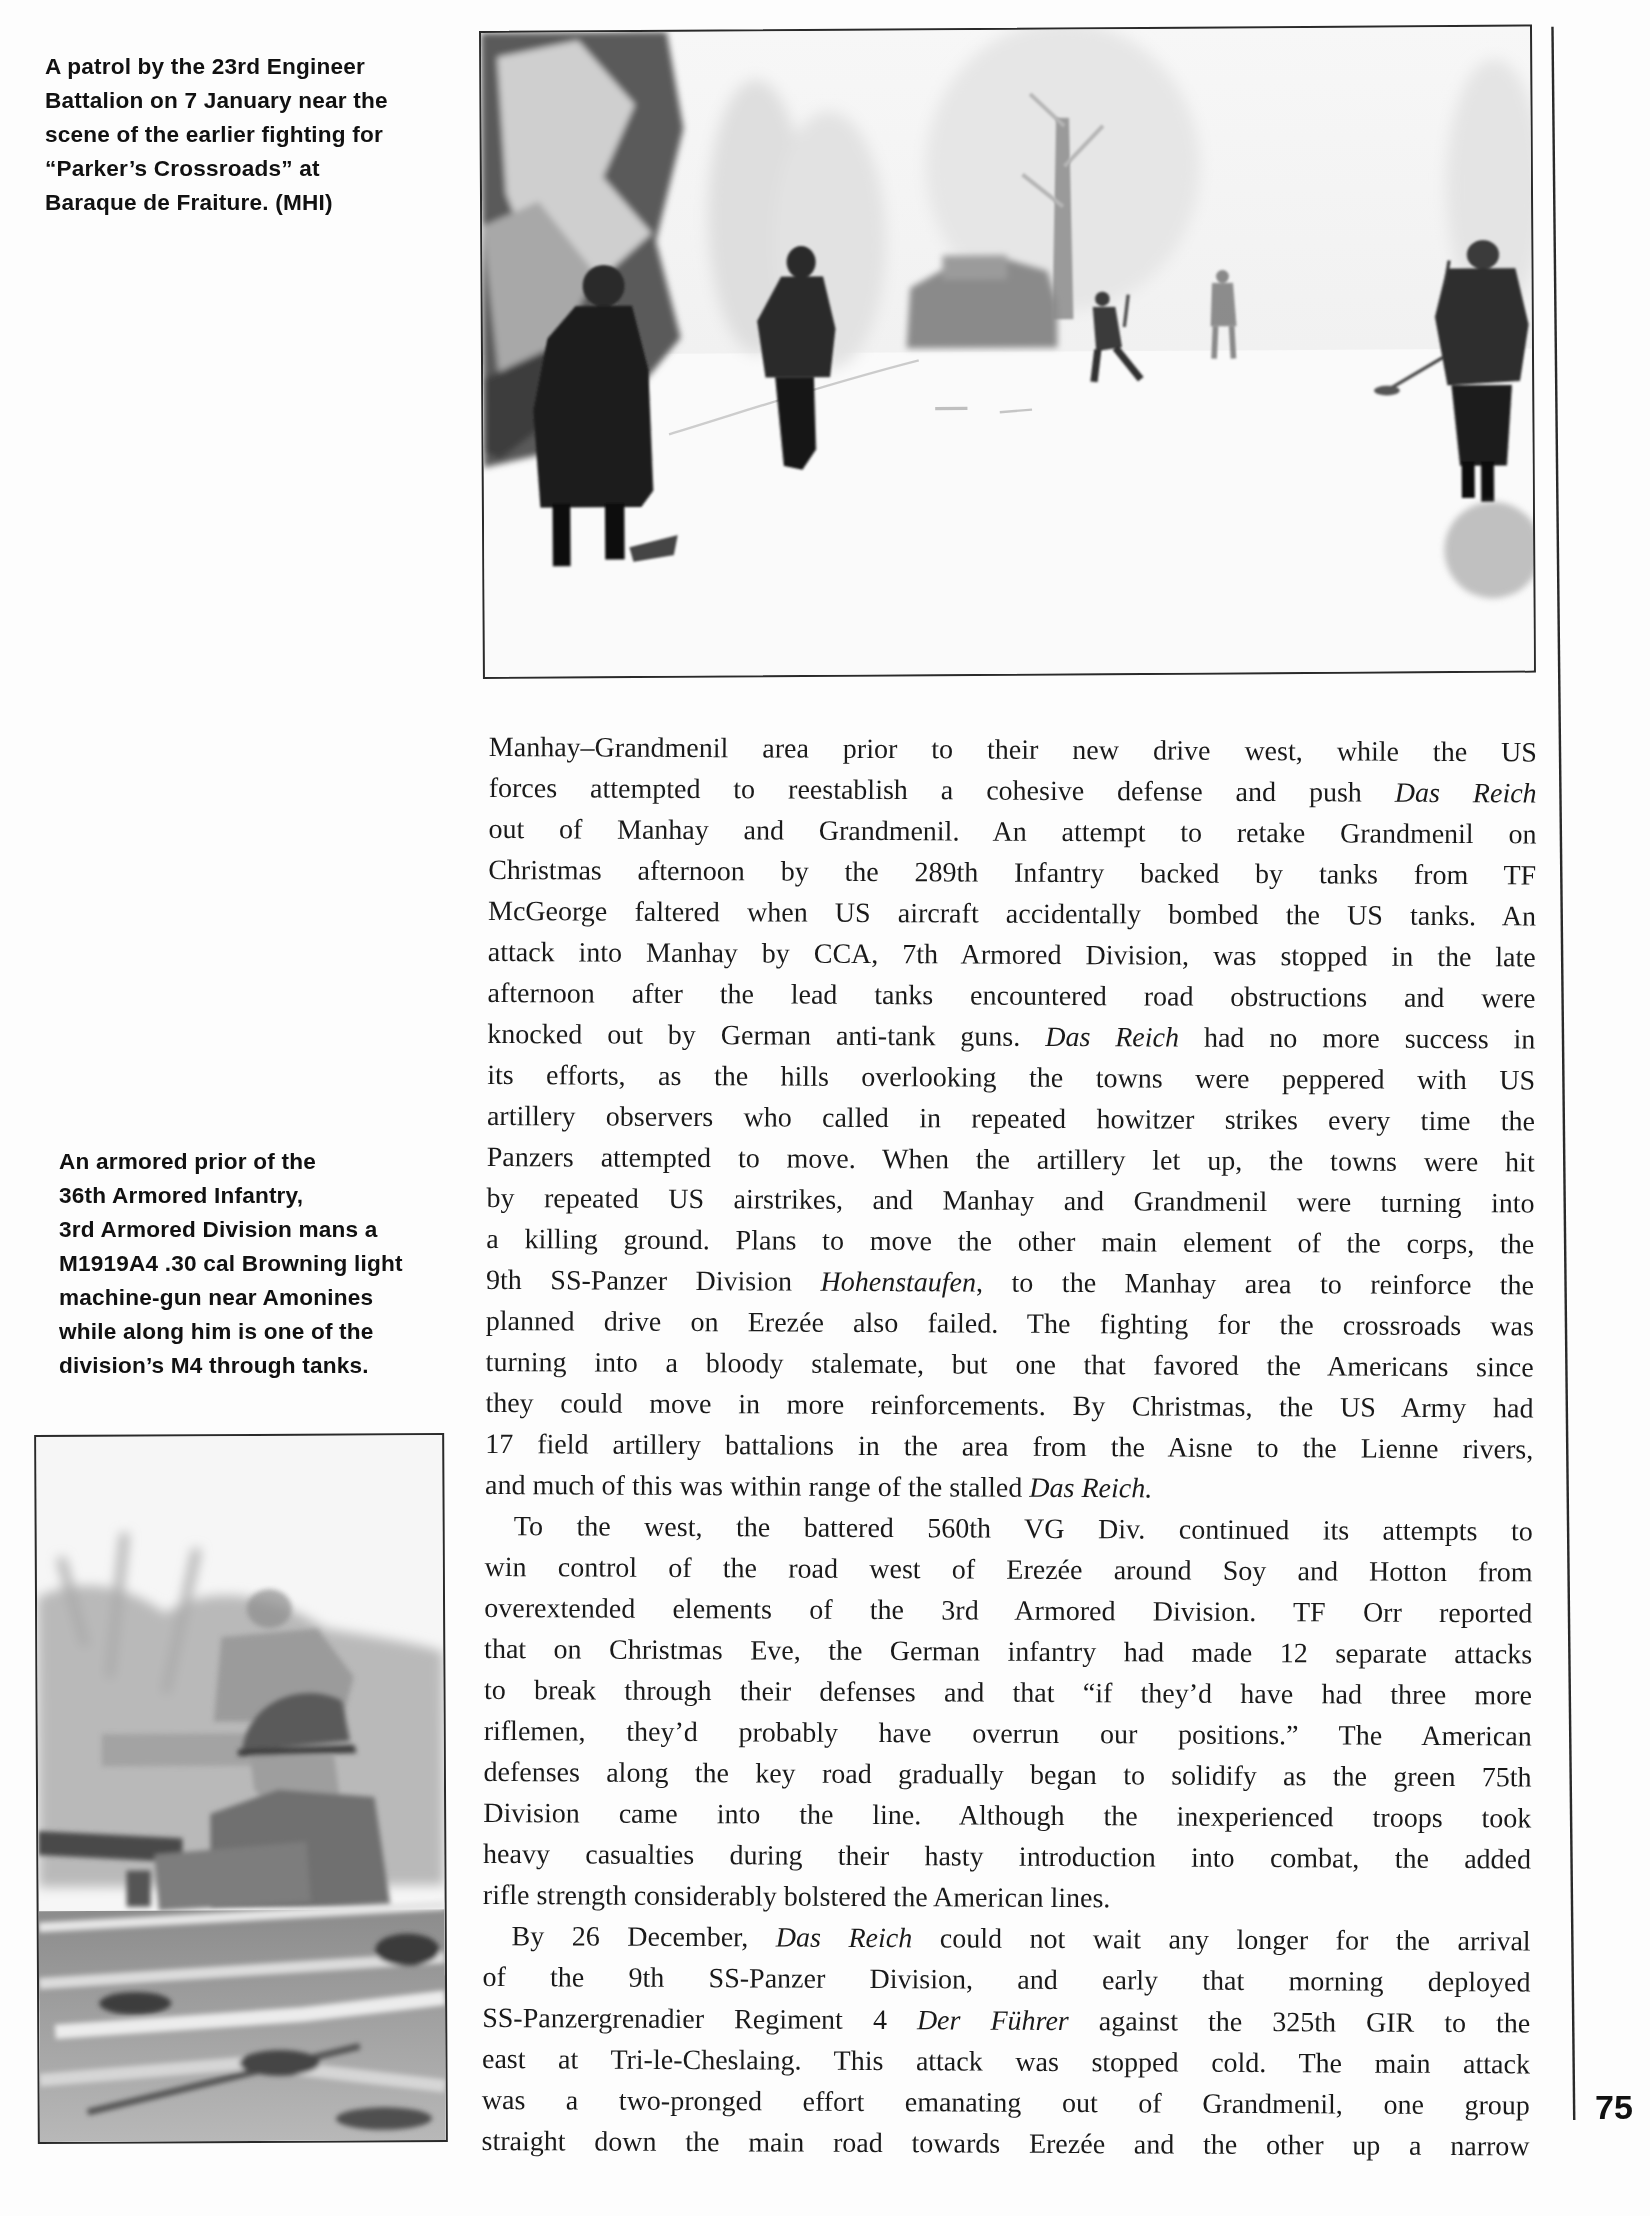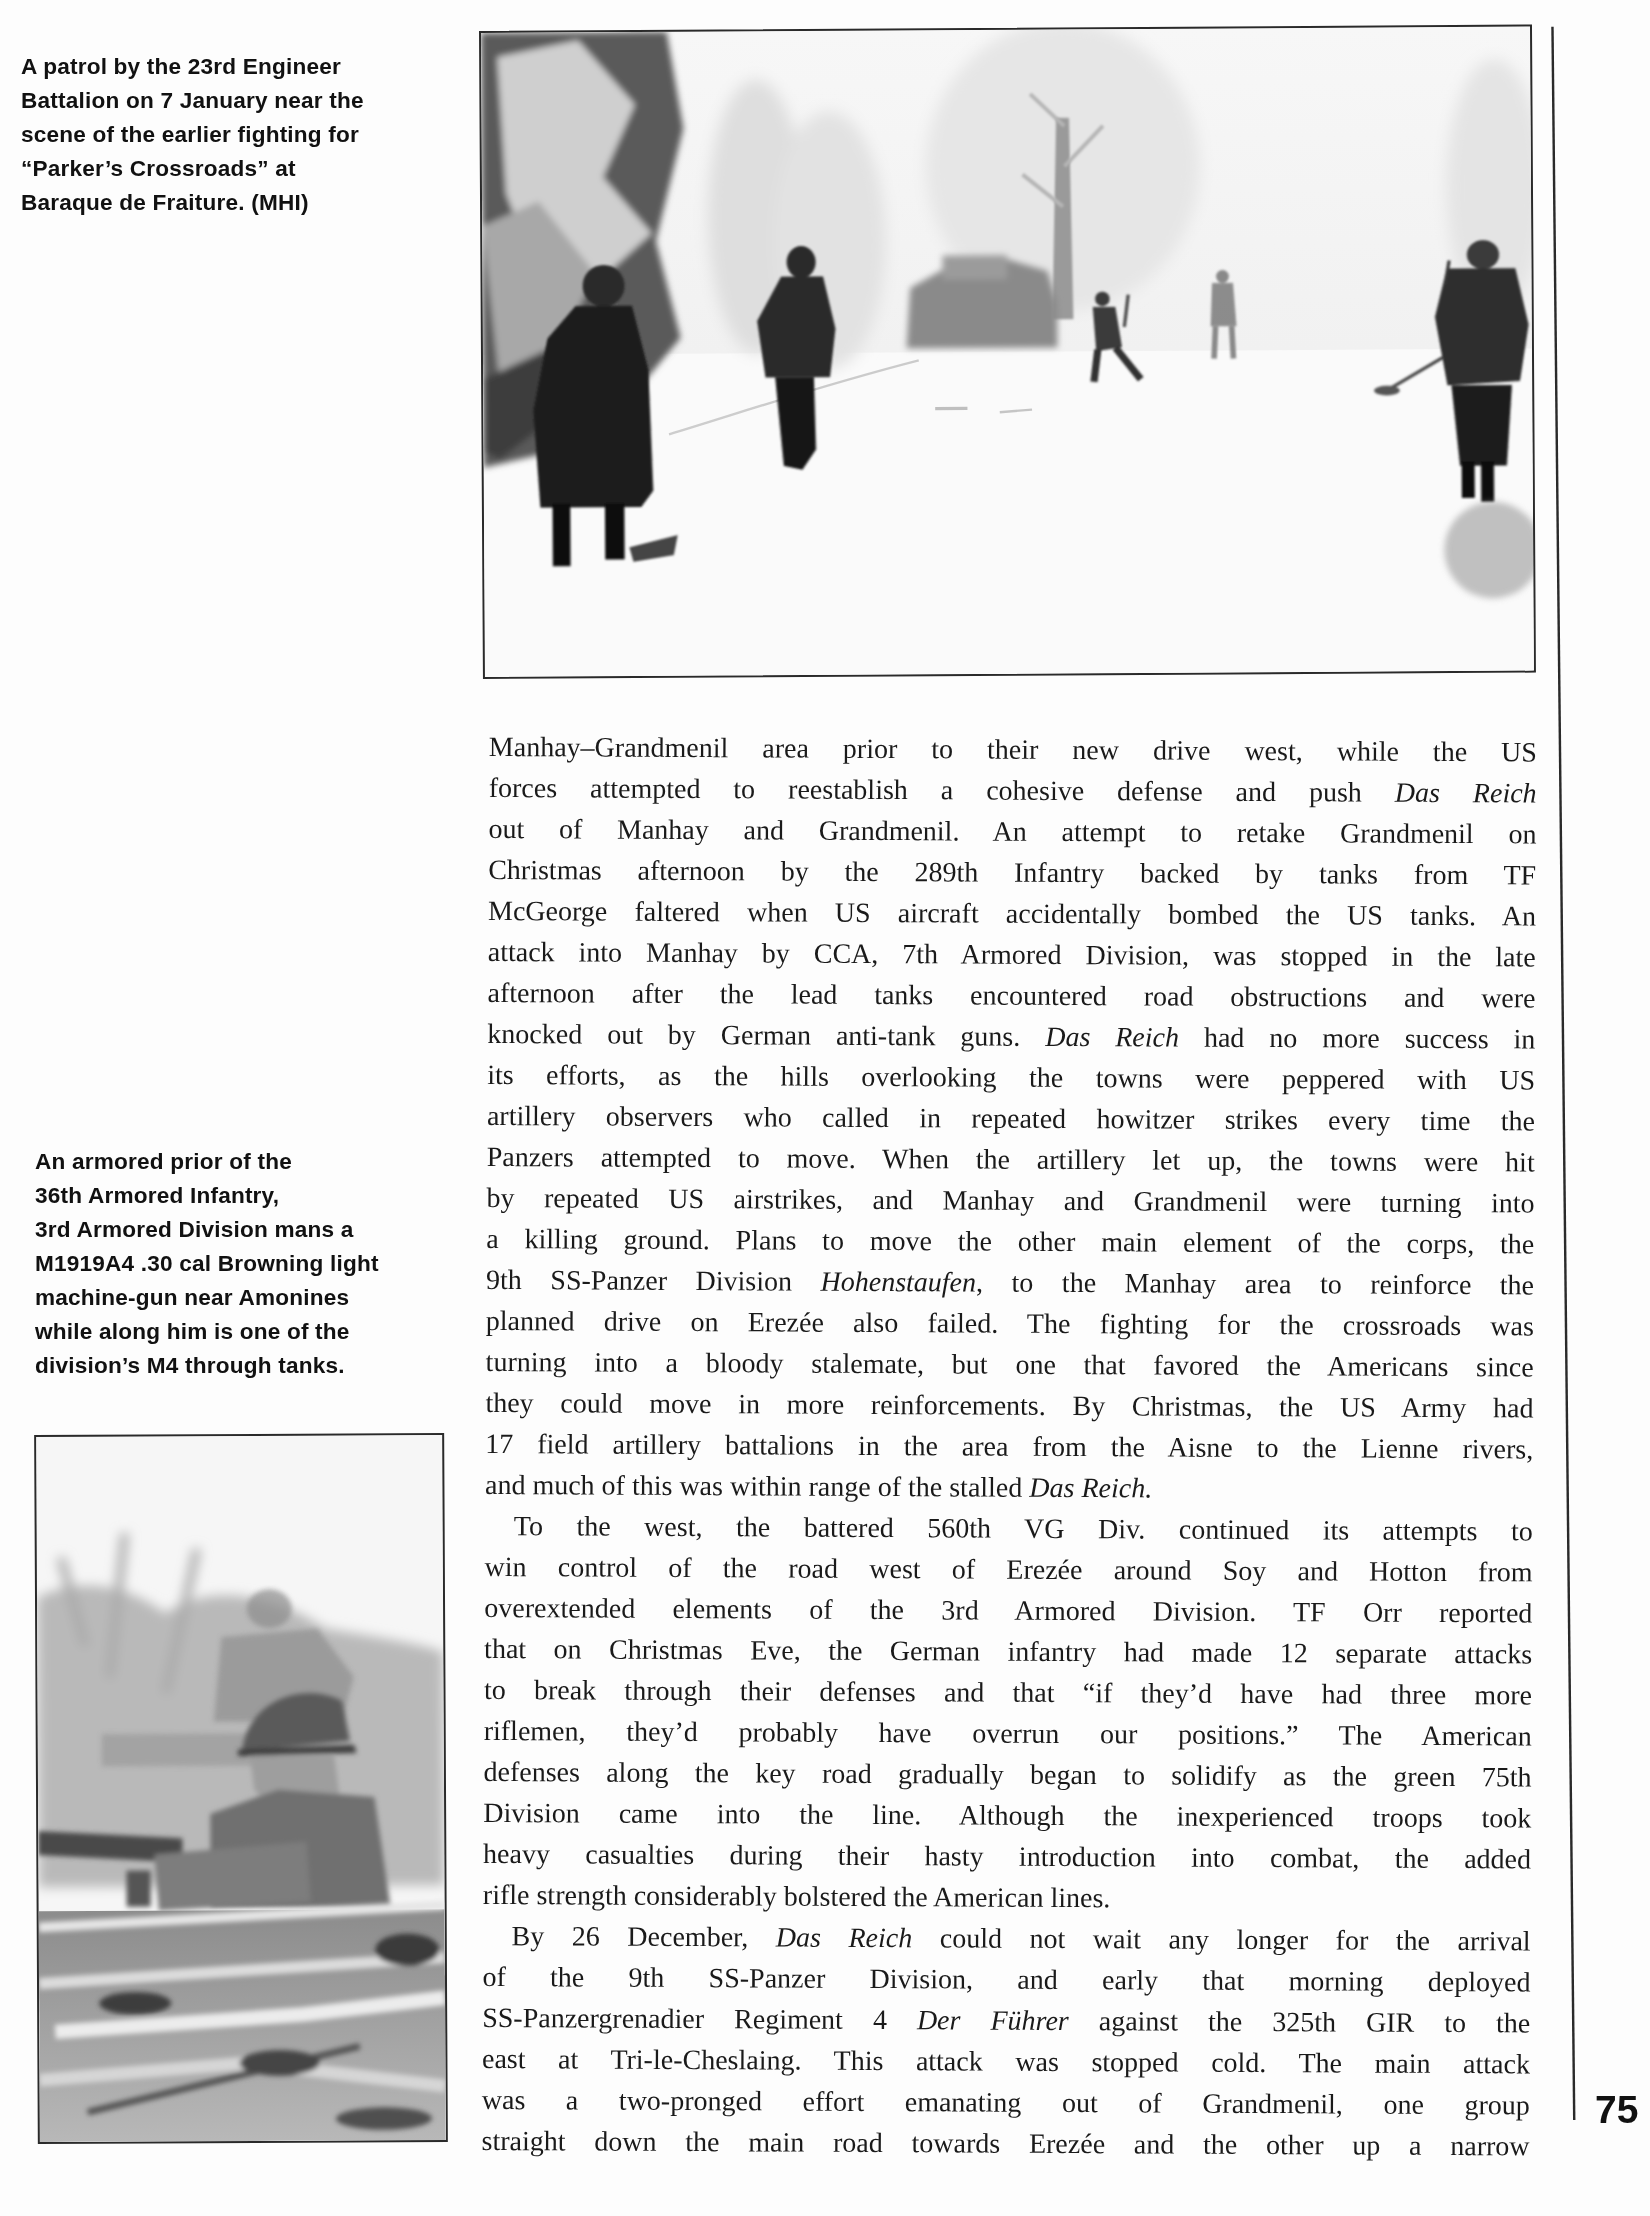--- a/index.html
+++ b/index.html
@@ -8,21 +8,21 @@
 
   .caption {
     position: absolute;
     font-family: "Liberation Sans", sans-serif;
     font-weight: bold;
     font-size: 22.6px;
     line-height: 34px;
     color: #111;
     letter-spacing: 0.2px;
   }
-  .caption .cap-line { display: block; white-space: nowrap; }
+  .caption .cap-line { display: block; white-space: nowrap; margin-left: 24px; }
   #caption-top { left: 21px; top: 50px; width: 387px; }
   #caption-mid { left: 35px; top: 1145px; width: 403px; line-height: 34px; }
 
   .photo {
     position: absolute;
     border: 2.4px solid #2a2a2a;
     background: #f4f4f4;
     overflow: hidden;
     box-sizing: border-box;
   }
@@ -55,21 +55,21 @@
   .body-text .tline.last { text-align-last: left; }
   .body-text .tline.indent { padding-left: 29px; }
   .body-text em { font-style: italic; }
 
   .page-number {
     position: absolute;
     left: 1595px;
     top: 2088px;
     font-family: "Liberation Sans", sans-serif;
     font-weight: bold;
-    font-size: 39px;
+    font-size: 34px;
     color: #111;
   }
 </style>
 </head>
 <body>
 
 <div class="page">
 
   <div class="caption" id="caption-top">
     <span class="cap-line">A patrol by the 23rd Engineer</span>

